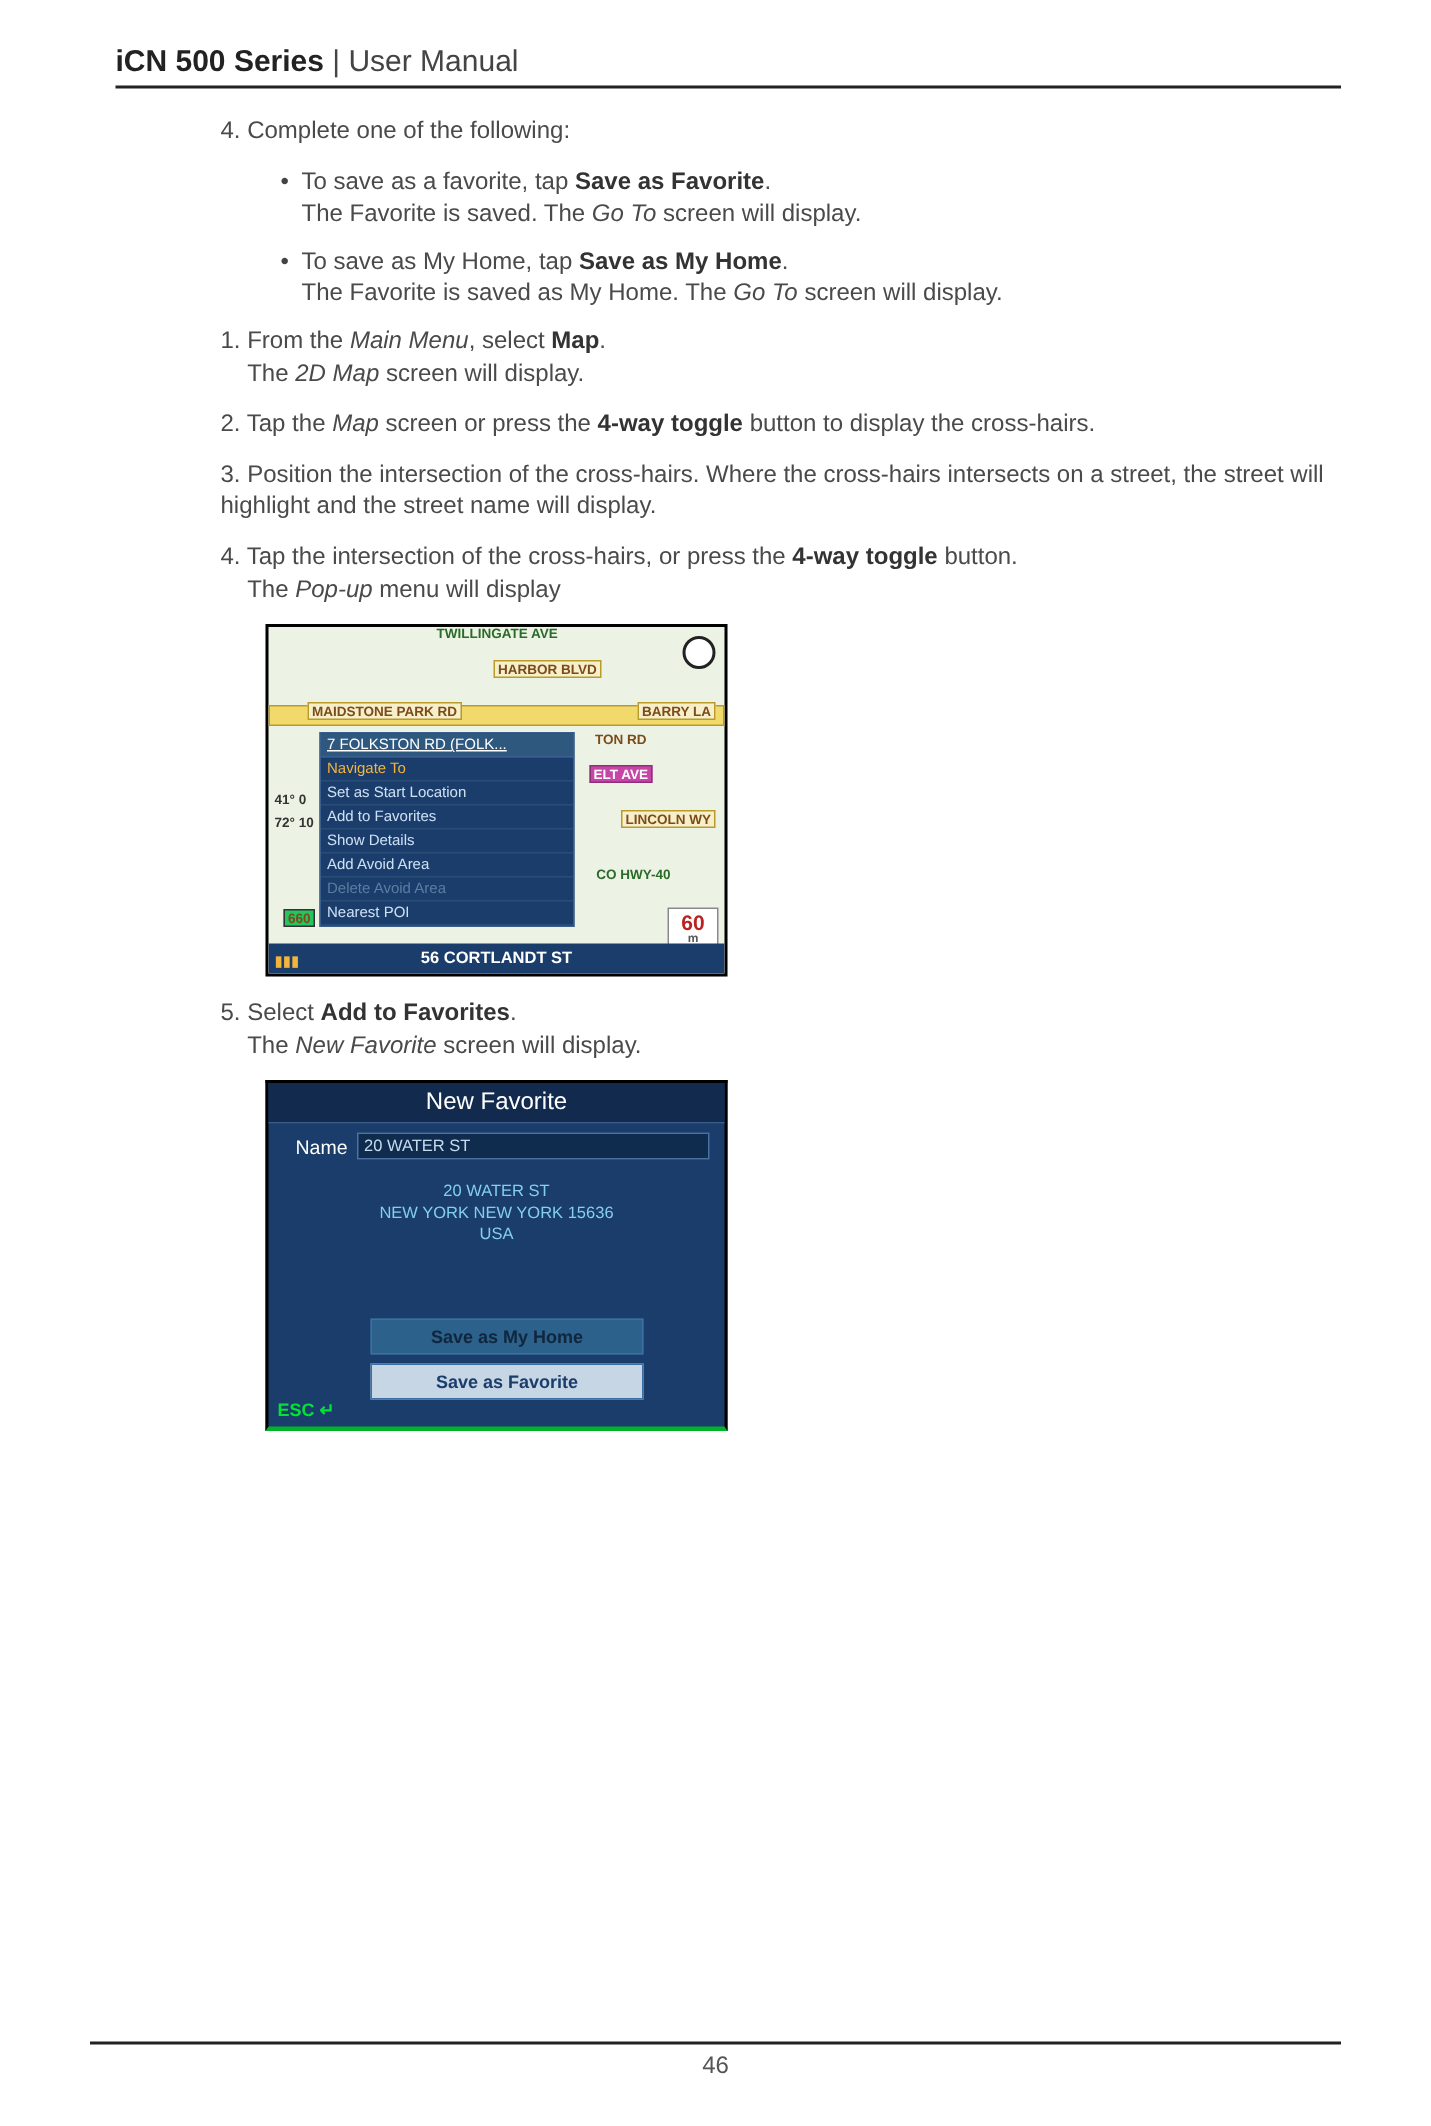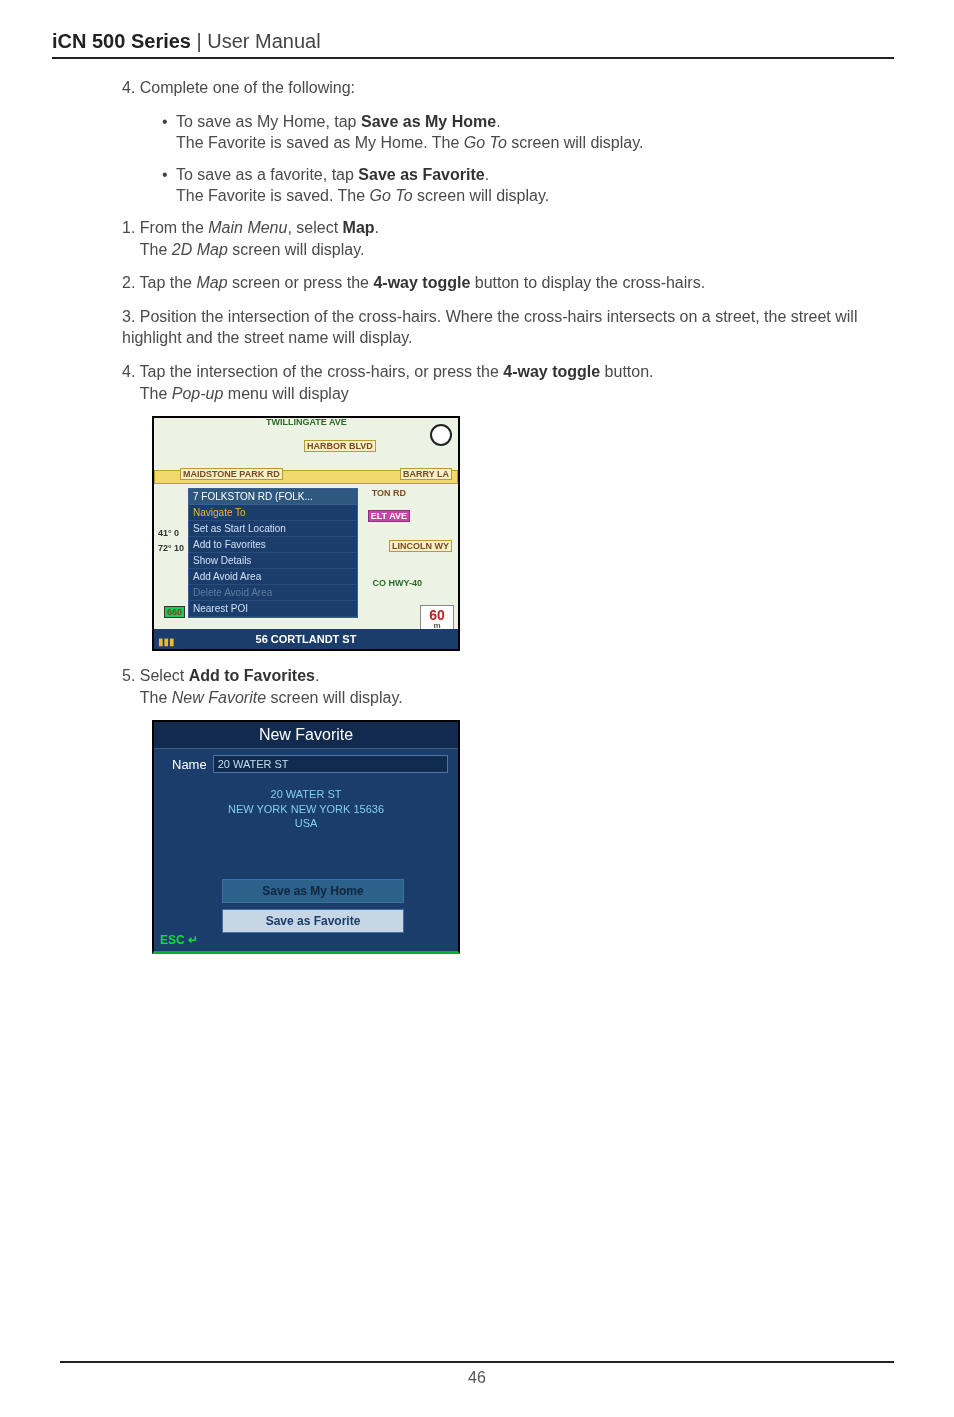--- a/index.html
+++ b/index.html
@@ -4,21 +4,21 @@
 <style>
   body {
     margin: 0;
     padding: 0;
     background: #ffffff;
     font-family: Arial, Helvetica, sans-serif;
     color: #4a4a4a;
     width: 954px;
   }
   .page {
-    padding: 30px 60px 30px 52px;
+    padding: 30px 60px 30px 77px;
     box-sizing: border-box;
     width: 954px;
     min-height: 1417px;
     position: relative;
   }
   .header-bar {
     border-bottom: 2px solid #222;
     padding-bottom: 4px;
     margin-bottom: 18px;
   }
@@ -109,20 +109,21 @@
     border: 1px solid #3a5e8e;
     font-size: 10px;
     color: #cfe0f4;
   }
   .popup .p-title {
     background: #2f587f;
     color: #fff;
     padding: 2px 4px;
     font-size: 10px;
     border-bottom: 1px solid #3a5e8e;
+    text-decoration: underline;
   }
   .popup .p-item {
     padding: 2px 4px;
     border-bottom: 1px solid #2a4d78;
   }
   .popup .p-item.highlight { color: #f2b43b; }
   .popup .p-item.disabled { color: #5b7da3; }
   .map-bottom {
     position: absolute;
     left: 0; right: 0; bottom: 0;
@@ -236,26 +237,26 @@
   <div class="header-bar">
     <span class="header-title">
       <span class="bold">iCN 500 Series</span><span> | </span><span>User Manual</span>
     </span>
   </div>
 
   <div class="ol-1">
     <div class="li">4. Complete one of the following:</div>
     <div class="sub-ul">
       <div class="bli">
+        <span>To save as a favorite, tap </span><span class="bold">Save as Favorite</span><span>.</span><br>
+        <span>The Favorite is saved. The </span><span class="italic">Go To</span><span> screen will display.</span>
+      </div>
+      <div class="bli">
         <span>To save as My Home, tap </span><span class="bold">Save as My Home</span><span>.</span><br>
         <span>The Favorite is saved as My Home. The </span><span class="italic">Go To</span><span> screen will display.</span>
-      </div>
-      <div class="bli">
-        <span>To save as a favorite, tap </span><span class="bold">Save as Favorite</span><span>.</span><br>
-        <span>The Favorite is saved. The </span><span class="italic">Go To</span><span> screen will display.</span>
       </div>
     </div>
   </div>
 
 
   <div class="ol-1">
     <div class="li">
       <span>1. </span><span>From the </span><span class="italic">Main Menu</span><span>, select </span><span class="bold">Map</span><span>.</span><br>
       &nbsp;&nbsp;&nbsp;&nbsp;<span>The </span><span class="italic">2D Map</span><span> screen will display.</span>
     </div>

